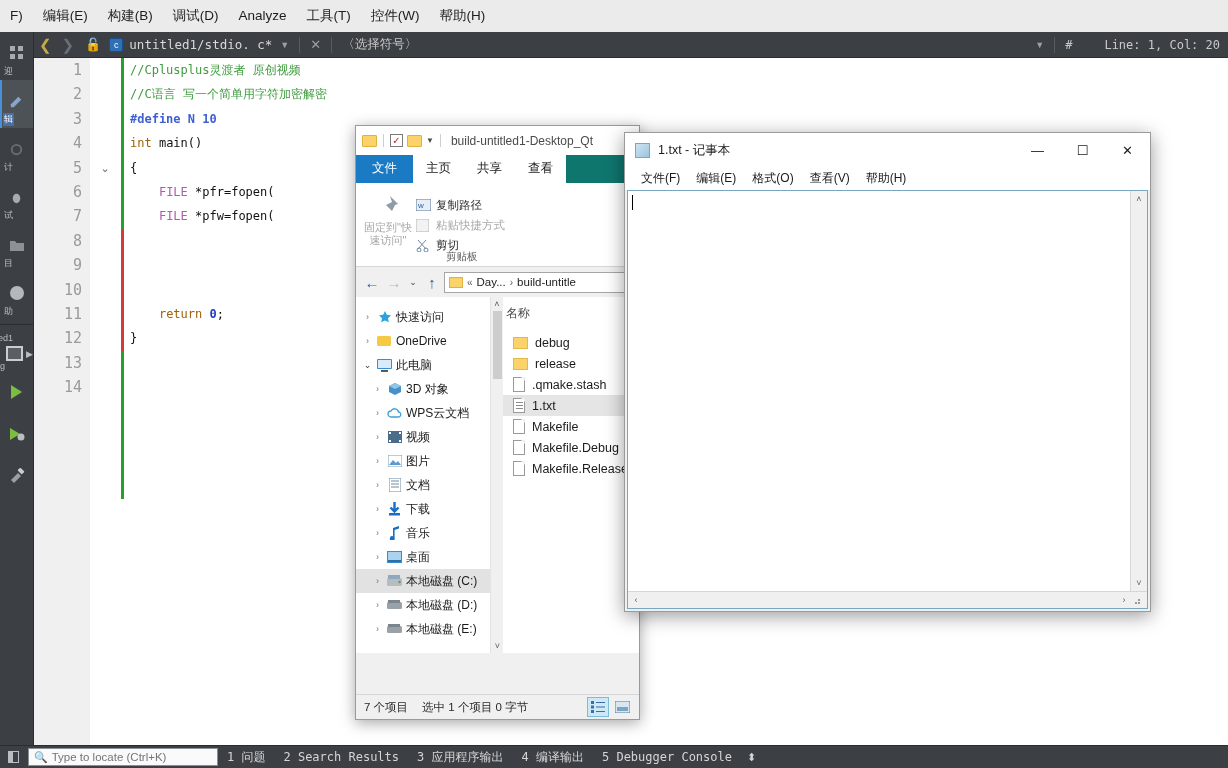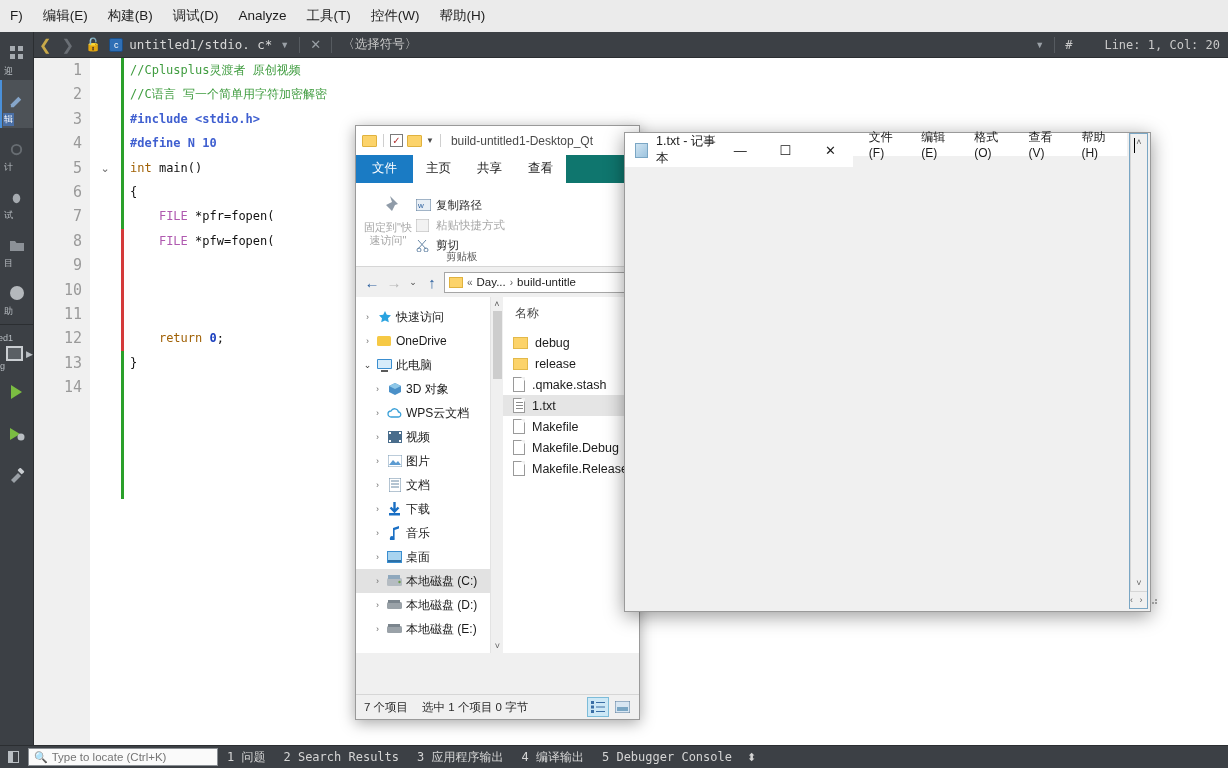--- a/index.html
+++ b/index.html
@@ -213,21 +213,21 @@
   .ticon{ width:19px; display:flex; align-items:center; justify-content:center;}
   .tree-item .lab{ padding-left:2px;}
   .indent1{ padding-left:14px;}
   #tree-scroll{
     position:absolute; right:0; top:0; width:13px; height:100%; background:#f0f0f0;
     border-left:1px solid #e3e3e3;
   }
   .ts-arrow{ height:14px; text-align:center; font-size:9px;color:#5a5a5a; line-height:14px;}
   #ts-thumb{ position:absolute; top:14px; left:2px; width:9px; height:68px; background:#cdcdcd;}
   #exp-list{ flex:1; height:100%; background:#fff; padding-top:6px; position:relative;}
-  .list-head{ font-size:12px;color:#4a4a4a; padding:2px 0 10px 12px;}
+  .list-head{ font-size:12px;color:#4a4a4a; padding:2px 0 10px 3px;}
   .list-item{
     height:21px; display:flex; align-items:center; font-size:12.5px; color:#1b1b1b;
     padding-left:10px; white-space:nowrap;
   }
   .list-item.sel{ background:#e5e5e5;}
   .li-folder{ width:15px;height:12px;background:#fcd36a;border:1px solid #e3b94a;margin-right:7px;}
   .li-file{
     width:12px;height:15px;background:#fff;border:1px solid #9a9a9a;margin-right:7px;
     position:relative;
   }
@@ -247,21 +247,21 @@
   #exp-viewbtns{ margin-left:auto; display:flex; gap:2px; padding-right:6px;}
   .vb{ width:22px;height:20px;display:flex;align-items:center;justify-content:center;}
   .vb.sel{ background:#cde8f6; border:1px solid #7cbcd9;}
 
   
   #notepad{
     position:absolute; left:624px; top:132px; width:527px; height:480px;
     background:#f0f0f0; border:1px solid #9a9a9a;
     box-shadow:0 4px 18px rgba(0,0,0,.4);
     font-family:"Liberation Sans","DejaVu Sans",sans-serif;
-    display:flex; flex-direction:row;
+    display:flex; flex-direction:column;
   }
   #np-title{
     height:34px; background:#fff; display:flex; align-items:center; padding-left:10px;
   }
   .np-ico{
     width:15px;height:15px;background:linear-gradient(135deg,#cfe4f2,#9dc3de);
     border:1px solid #7aa6c4; margin-right:8px;
   }
   #np-title .t{ font-size:12.5px;color:#1b1b1b;}
   #np-winbtns{ margin-left:auto; display:flex; height:34px;}
@@ -429,21 +429,20 @@
         <div class="fold"></div>
         <div class="fold"></div>
         <div class="fold"></div>
       </div>
     <div id="changebar-green"></div>
     <div id="changebar-red"></div>
     <div id="changebar-green2"></div>
     <div id="codearea">
         <div class="cl"><span class="cm">//Cplusplus灵渡者 原创视频</span></div>
         <div class="cl"><span class="cm">//C语言 写一个简单用字符加密解密</span></div>
-        <div class="cl"><span class="pp">#include &lt;stdio.h&gt;</span></div>
         <div class="cl"><span class="pp">#define N 10</span></div>
         <div class="cl"><span class="kw">int </span><span class="pl">main()</span></div>
         <div class="cl"><span class="pl">{</span></div>
         <div class="cl"><span class="pl">    </span><span class="tp">FILE</span><span class="pl"> *pfr=fopen(</span></div>
         <div class="cl"><span class="pl">    </span><span class="tp">FILE</span><span class="pl"> *pfw=fopen(</span></div>
         <div class="cl">&nbsp;</div>
         <div class="cl">&nbsp;</div>
         <div class="cl">&nbsp;</div>
         <div class="cl"><span class="pl">    </span><span class="kw">return </span><span class="nm">0</span><span class="pl">;</span></div>
         <div class="cl"><span class="pl">}</span></div>

